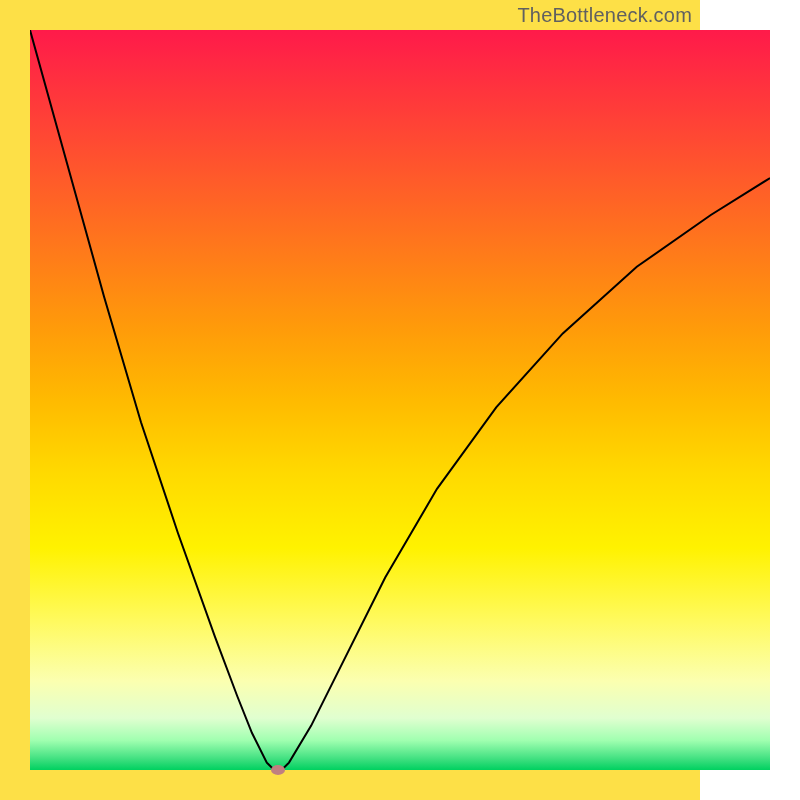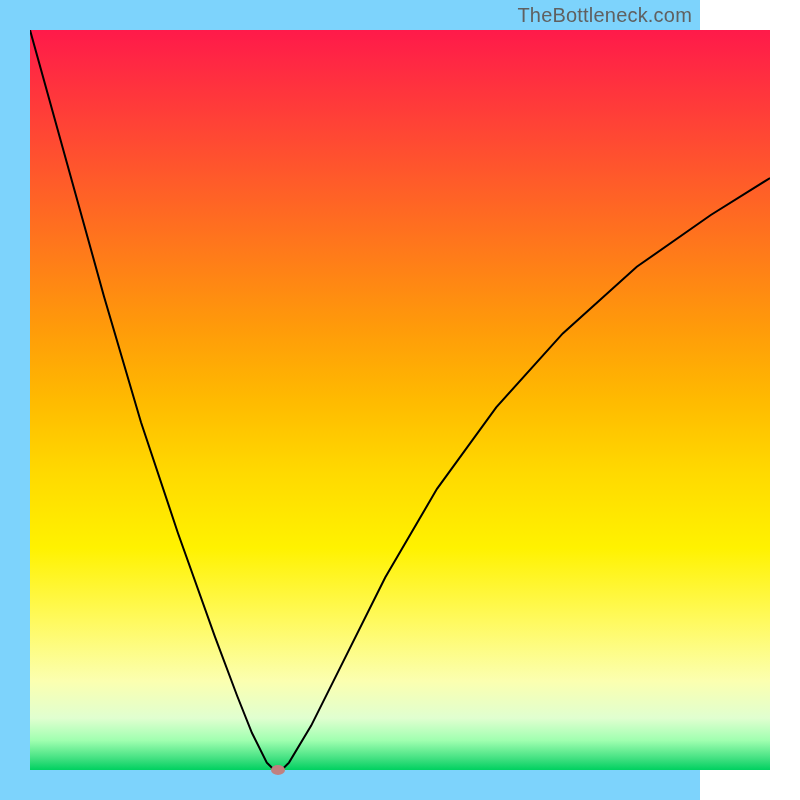--- a/index.html
+++ b/index.html
@@ -1,21 +1,21 @@
 <!DOCTYPE html>
 <html><head>
 <meta charset="utf-8">
 <style>
   * { margin: 0; padding: 0; box-sizing: border-box; }
   html, body { width: 800px; height: 800px; overflow: hidden; }
   .chart-container {
     width: 700px;
     height: 800px;
     position: relative;
-    background: #7dd3fc;
+    background: #fde047;
   }
   .plot-area {
     position: absolute;
     left: 30px;
     top: 30px;
     width: 740px;
     height: 740px;
     background: linear-gradient(to bottom,
       #ff1a4a 0%,
       #ff3a3a 10%,

